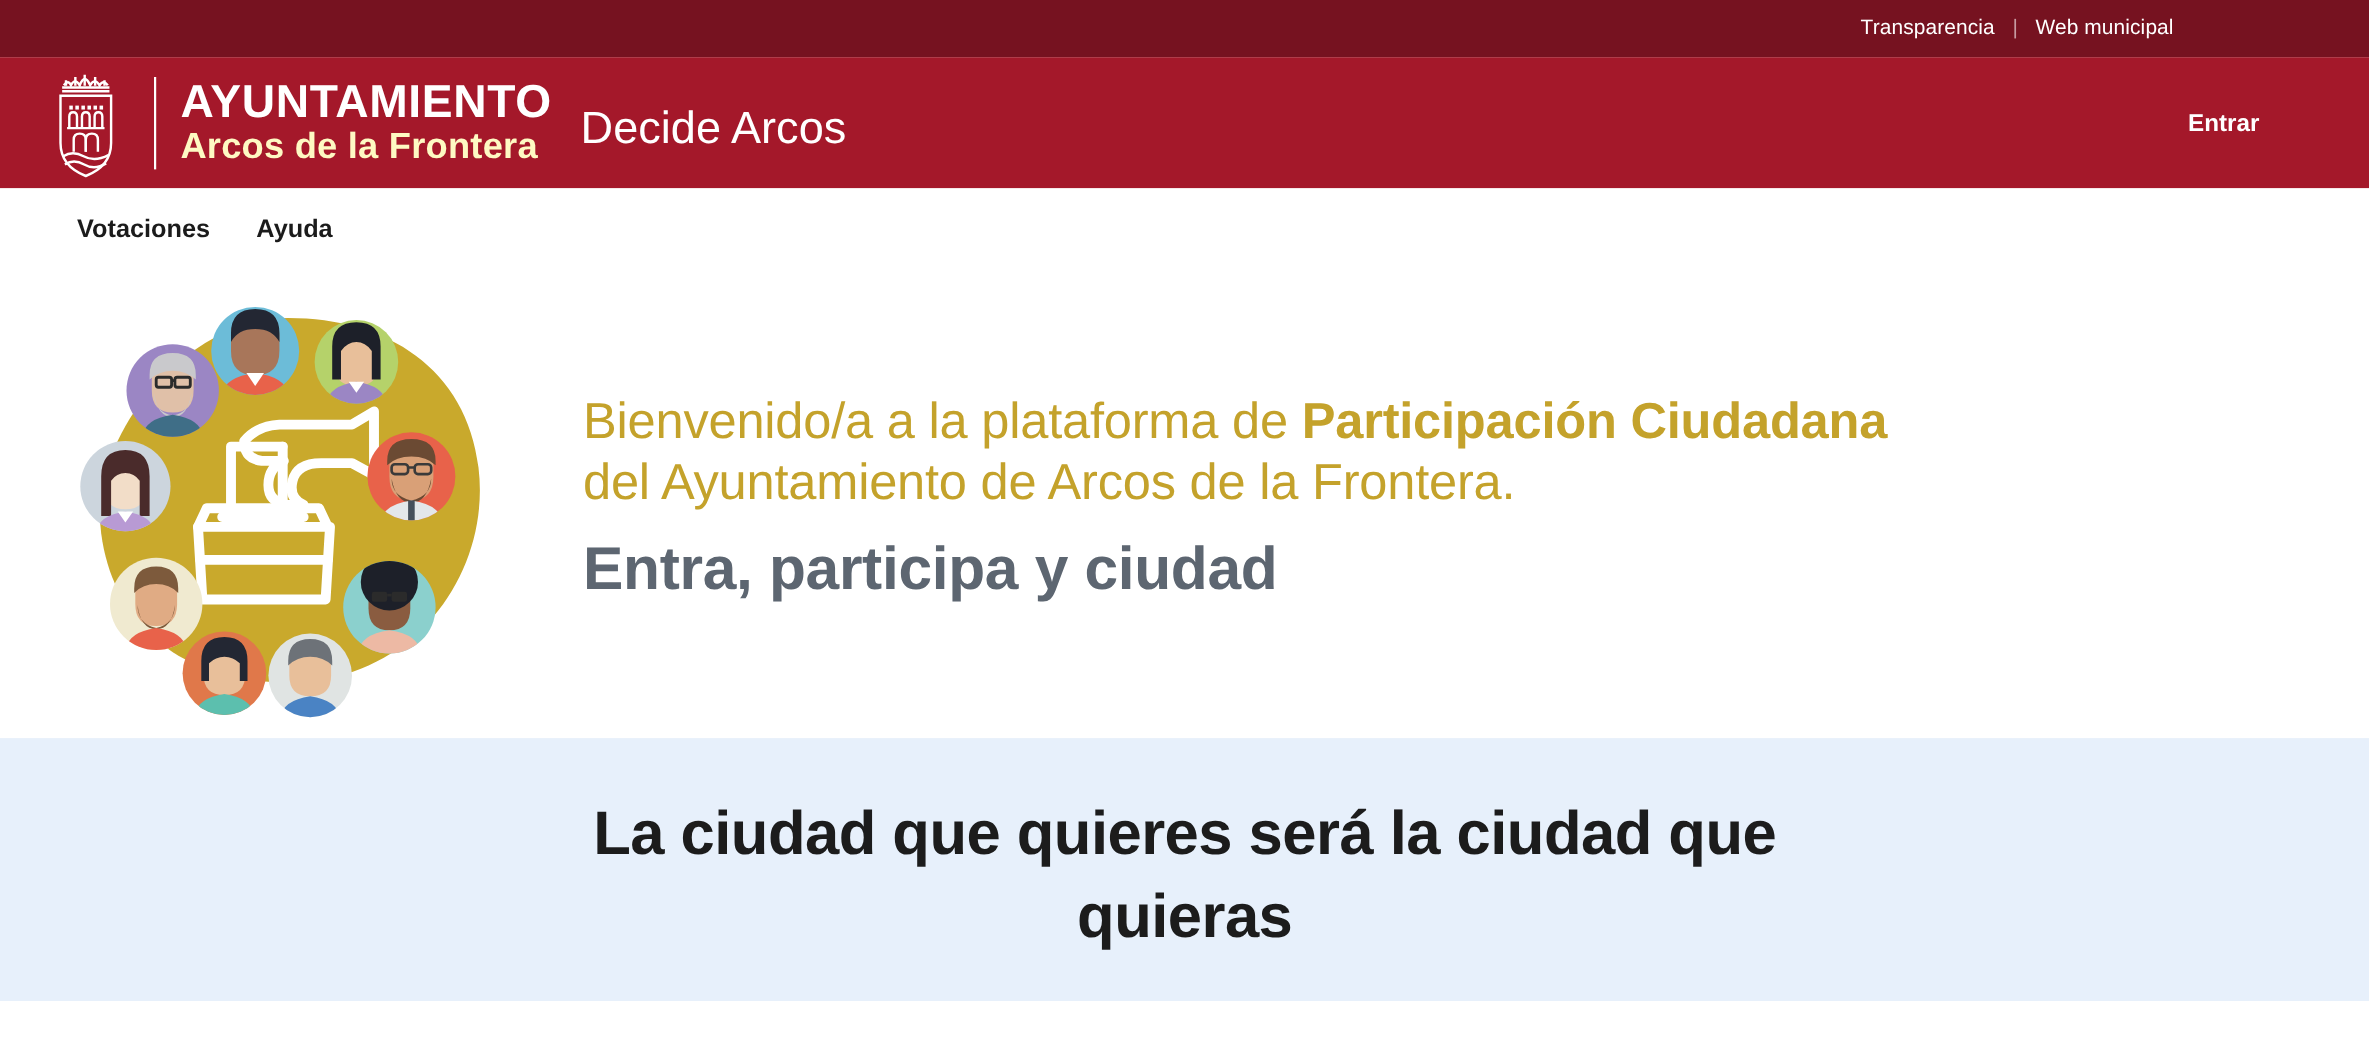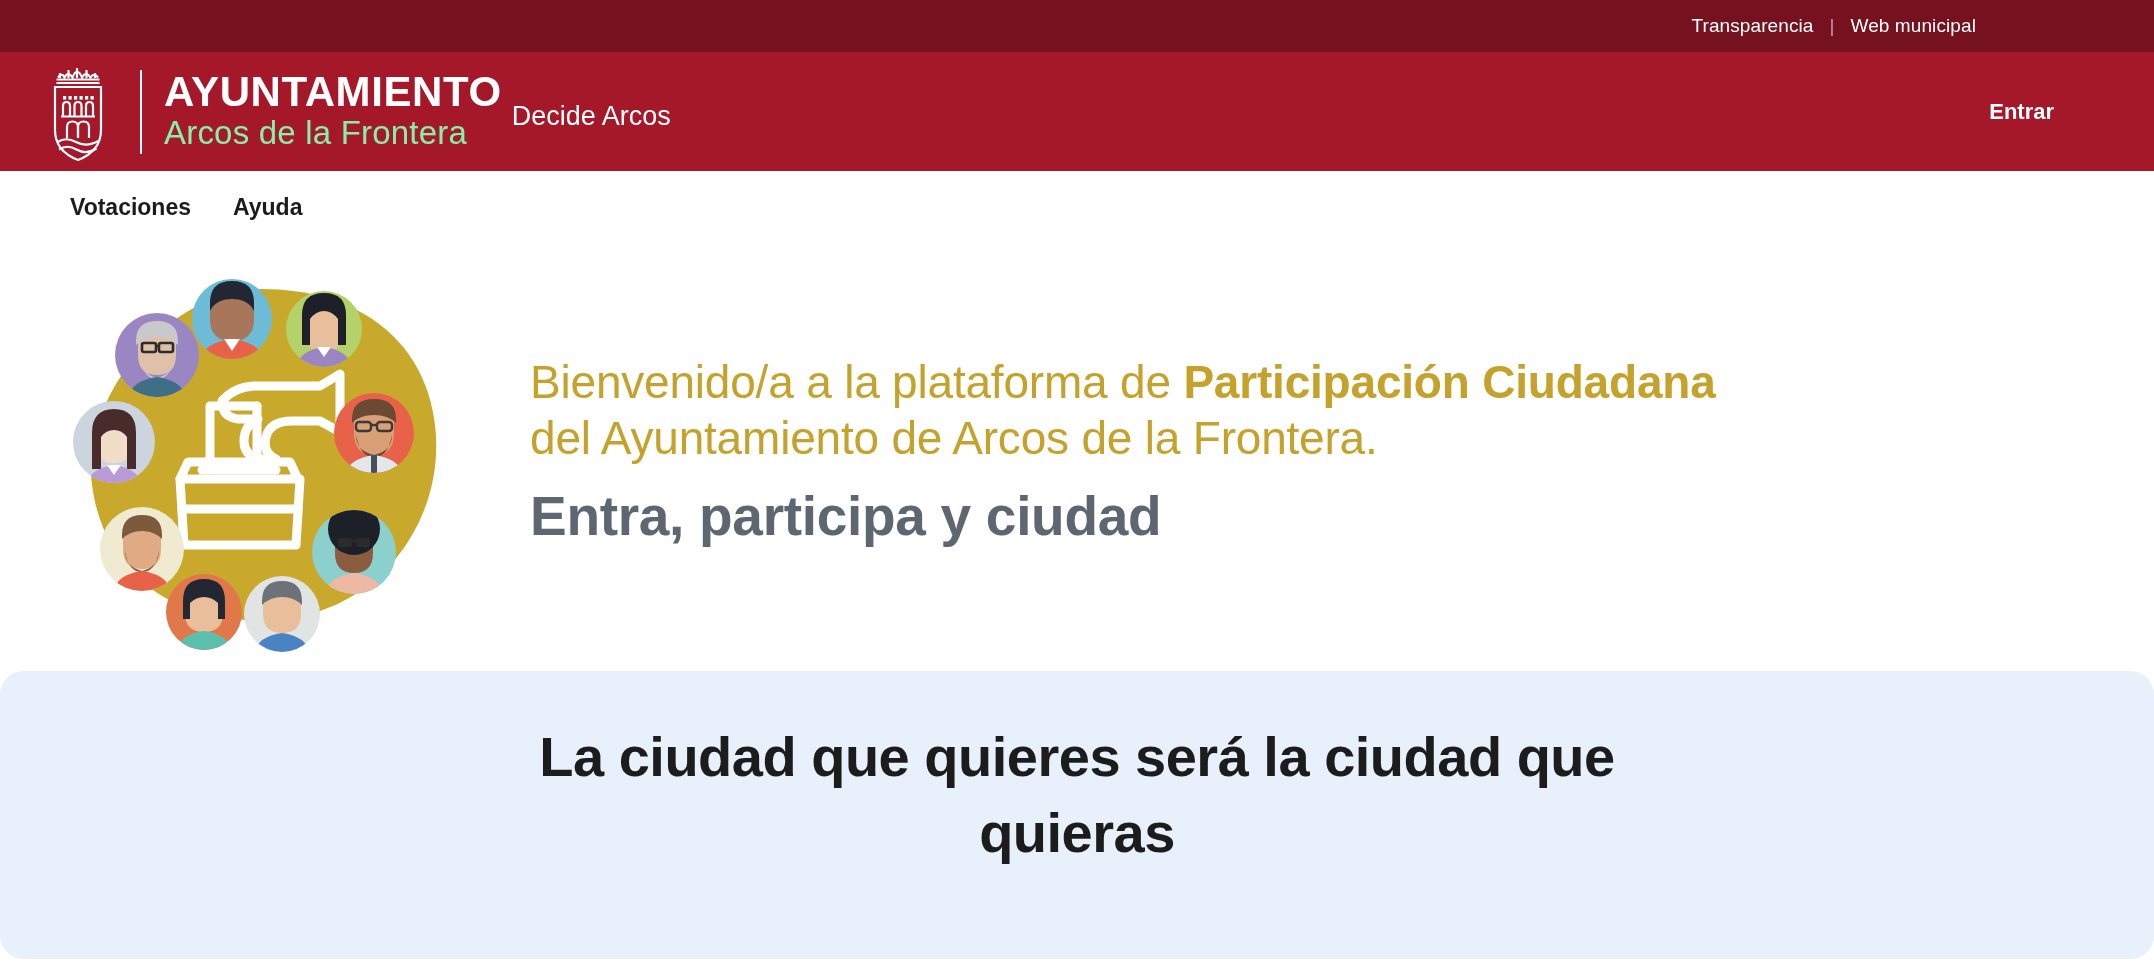--- a/index.html
+++ b/index.html
@@ -75,31 +75,31 @@
     line-height: 1;
   }
   .brand-line1 {
     color: #ffffff;
     font-size: 42px;
     font-weight: bold;
     letter-spacing: 0.6px;
     line-height: 1.05;
   }
   .brand-line2 {
-    color: #86efac;
+    color: #fef9c3;
     font-size: 33px;
-    font-weight: normal;
+    font-weight: bold;
     letter-spacing: 0.2px;
     line-height: 1.18;
   }
   .site-name {
     color: #ffffff;
-    font-size: 27px;
+    font-size: 41px;
     font-weight: normal;
-    margin-left: 10px;
+    margin-left: 26px;
     align-self: center;
     padding-top: 10px;
     white-space: nowrap;
   }
   .header-actions {
     position: absolute;
     right: 100px;
     top: 50%;
     transform: translateY(-50%);
     display: flex;
@@ -177,26 +177,25 @@
     font-weight: bold;
     line-height: 1.0;
     margin-top: 28px;
     letter-spacing: -0.3px;
     white-space: nowrap;
   }
 
   
   .banner {
     background: #e7f0fb;
-    height: 288px;
+    height: 239px;
     display: flex;
     align-items: flex-start;
     justify-content: center;
     padding-top: 48px;
-    border-radius: 24px;
   }
   .banner-title {
     color: #1c1c1c;
     font-size: 56px;
     font-weight: bold;
     text-align: center;
     line-height: 1.35;
     max-width: 1280px;
     letter-spacing: -0.5px;
   }

